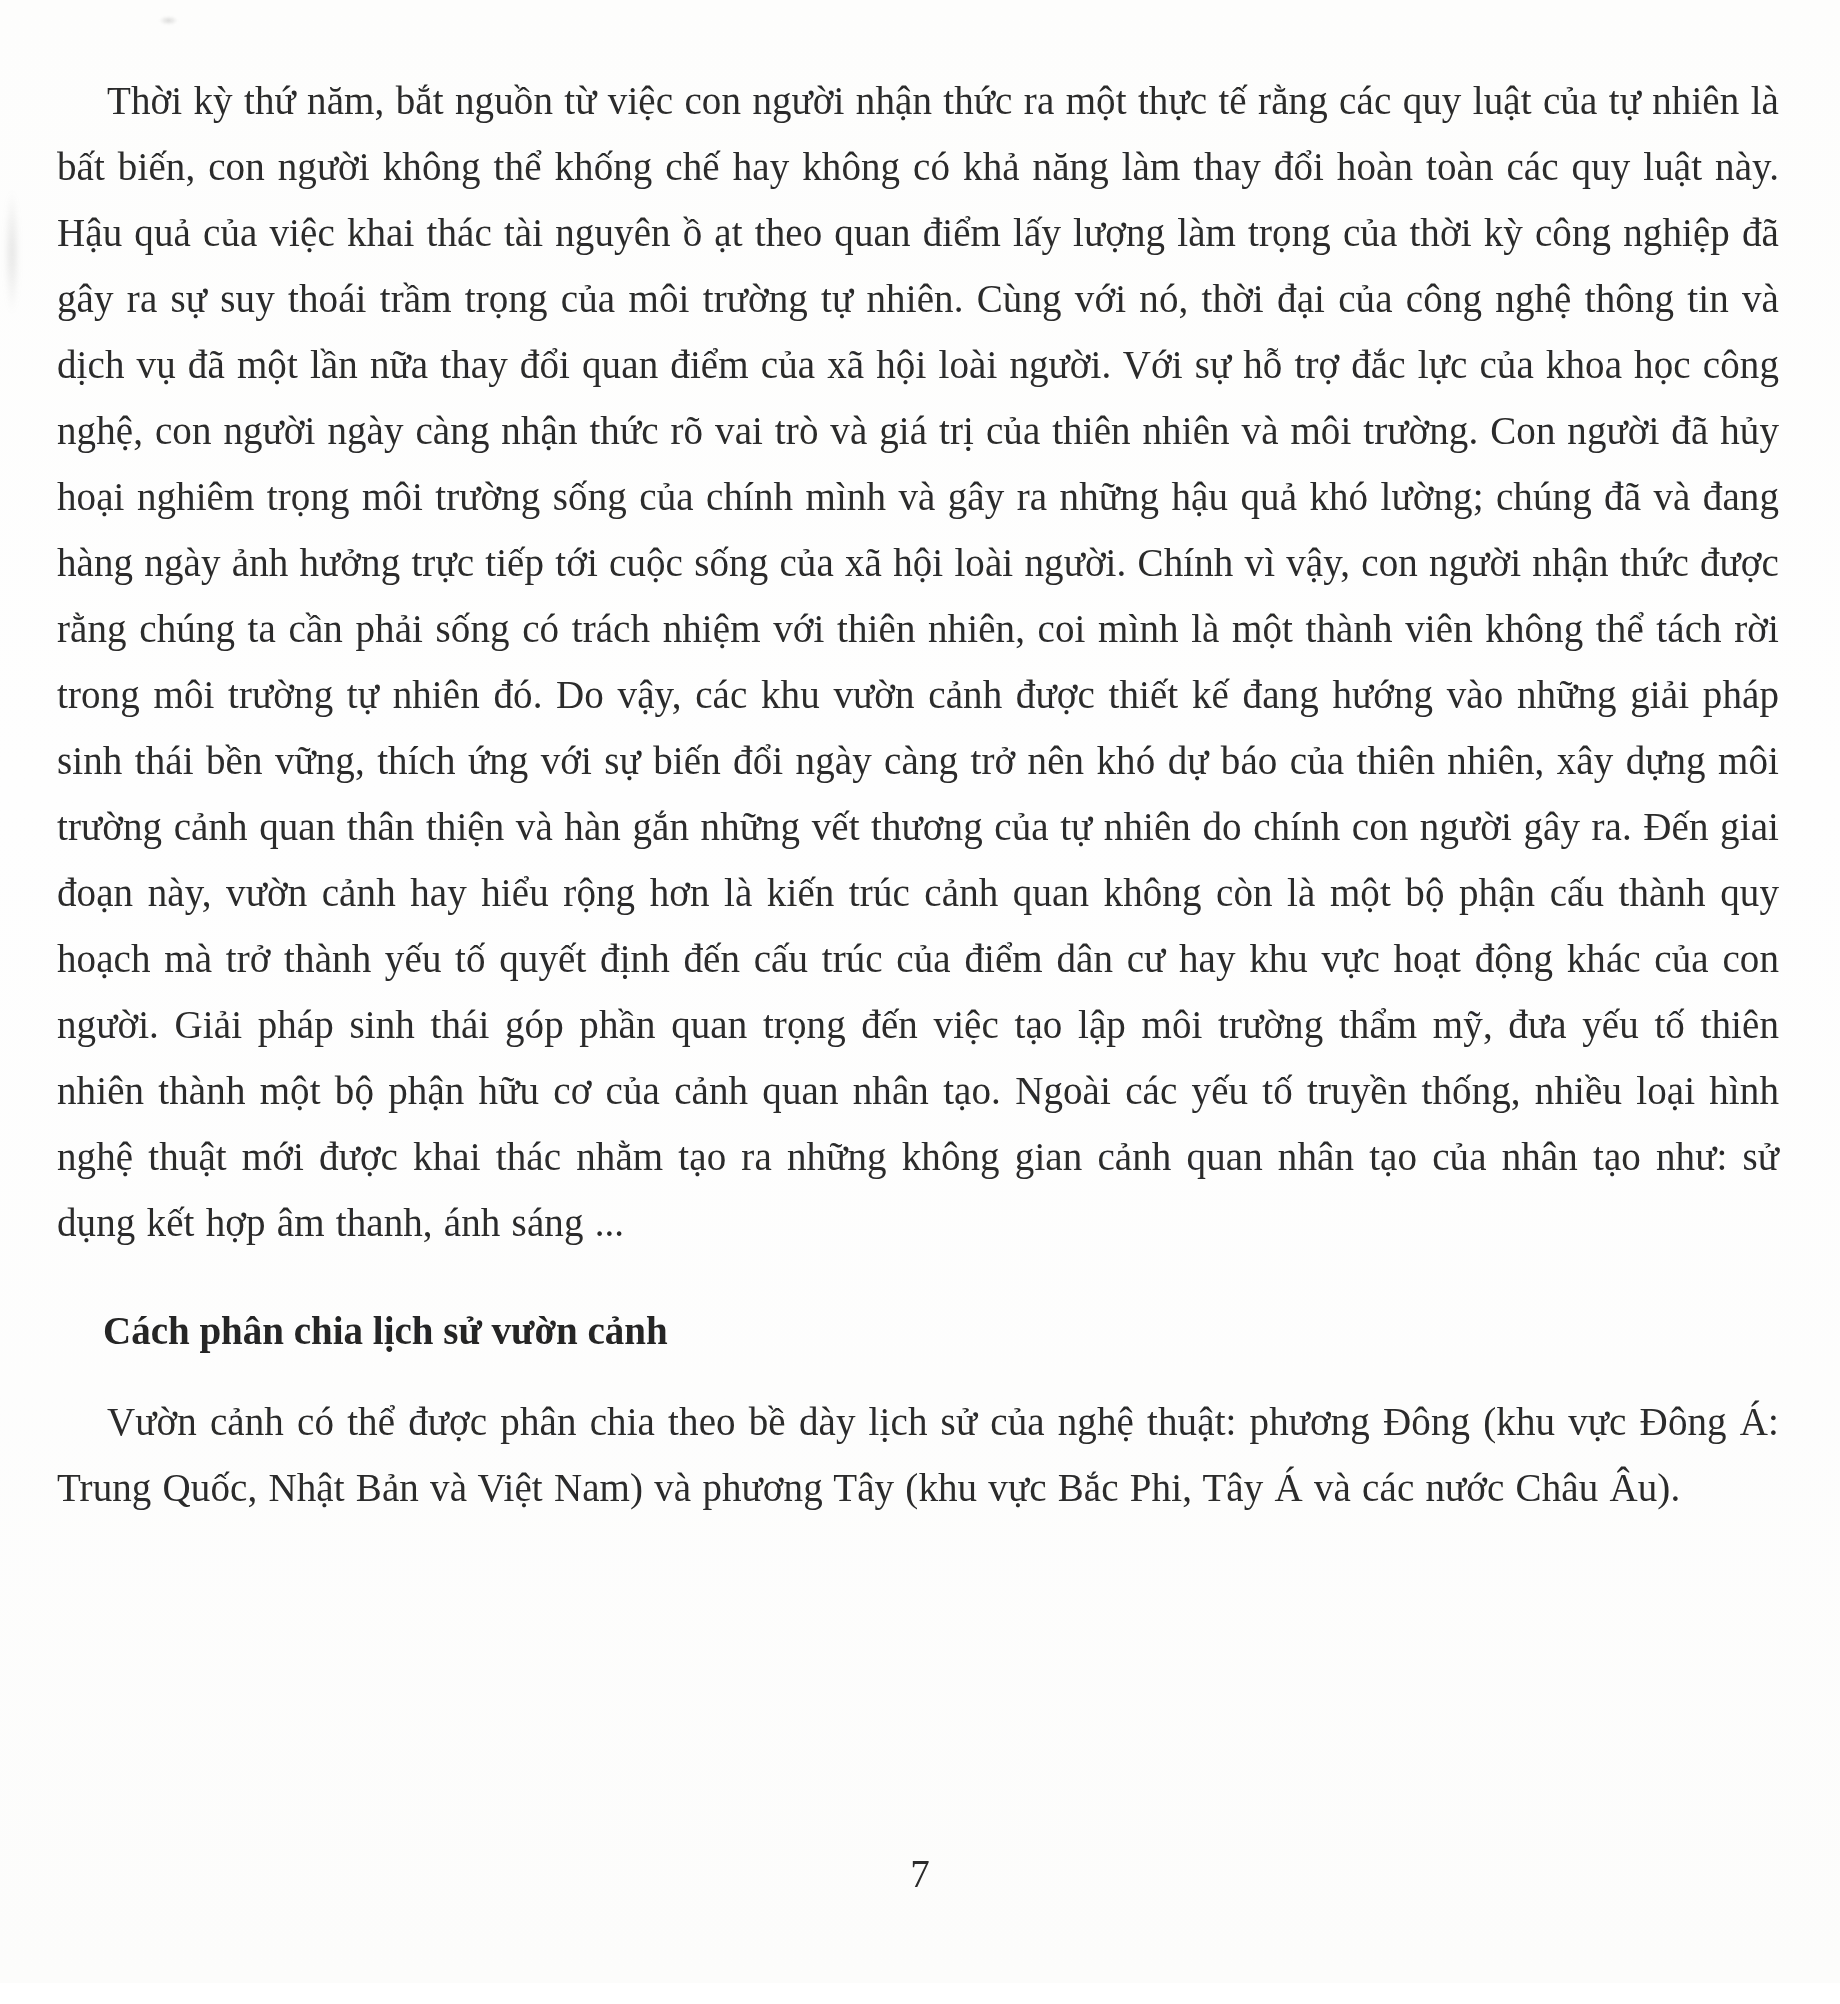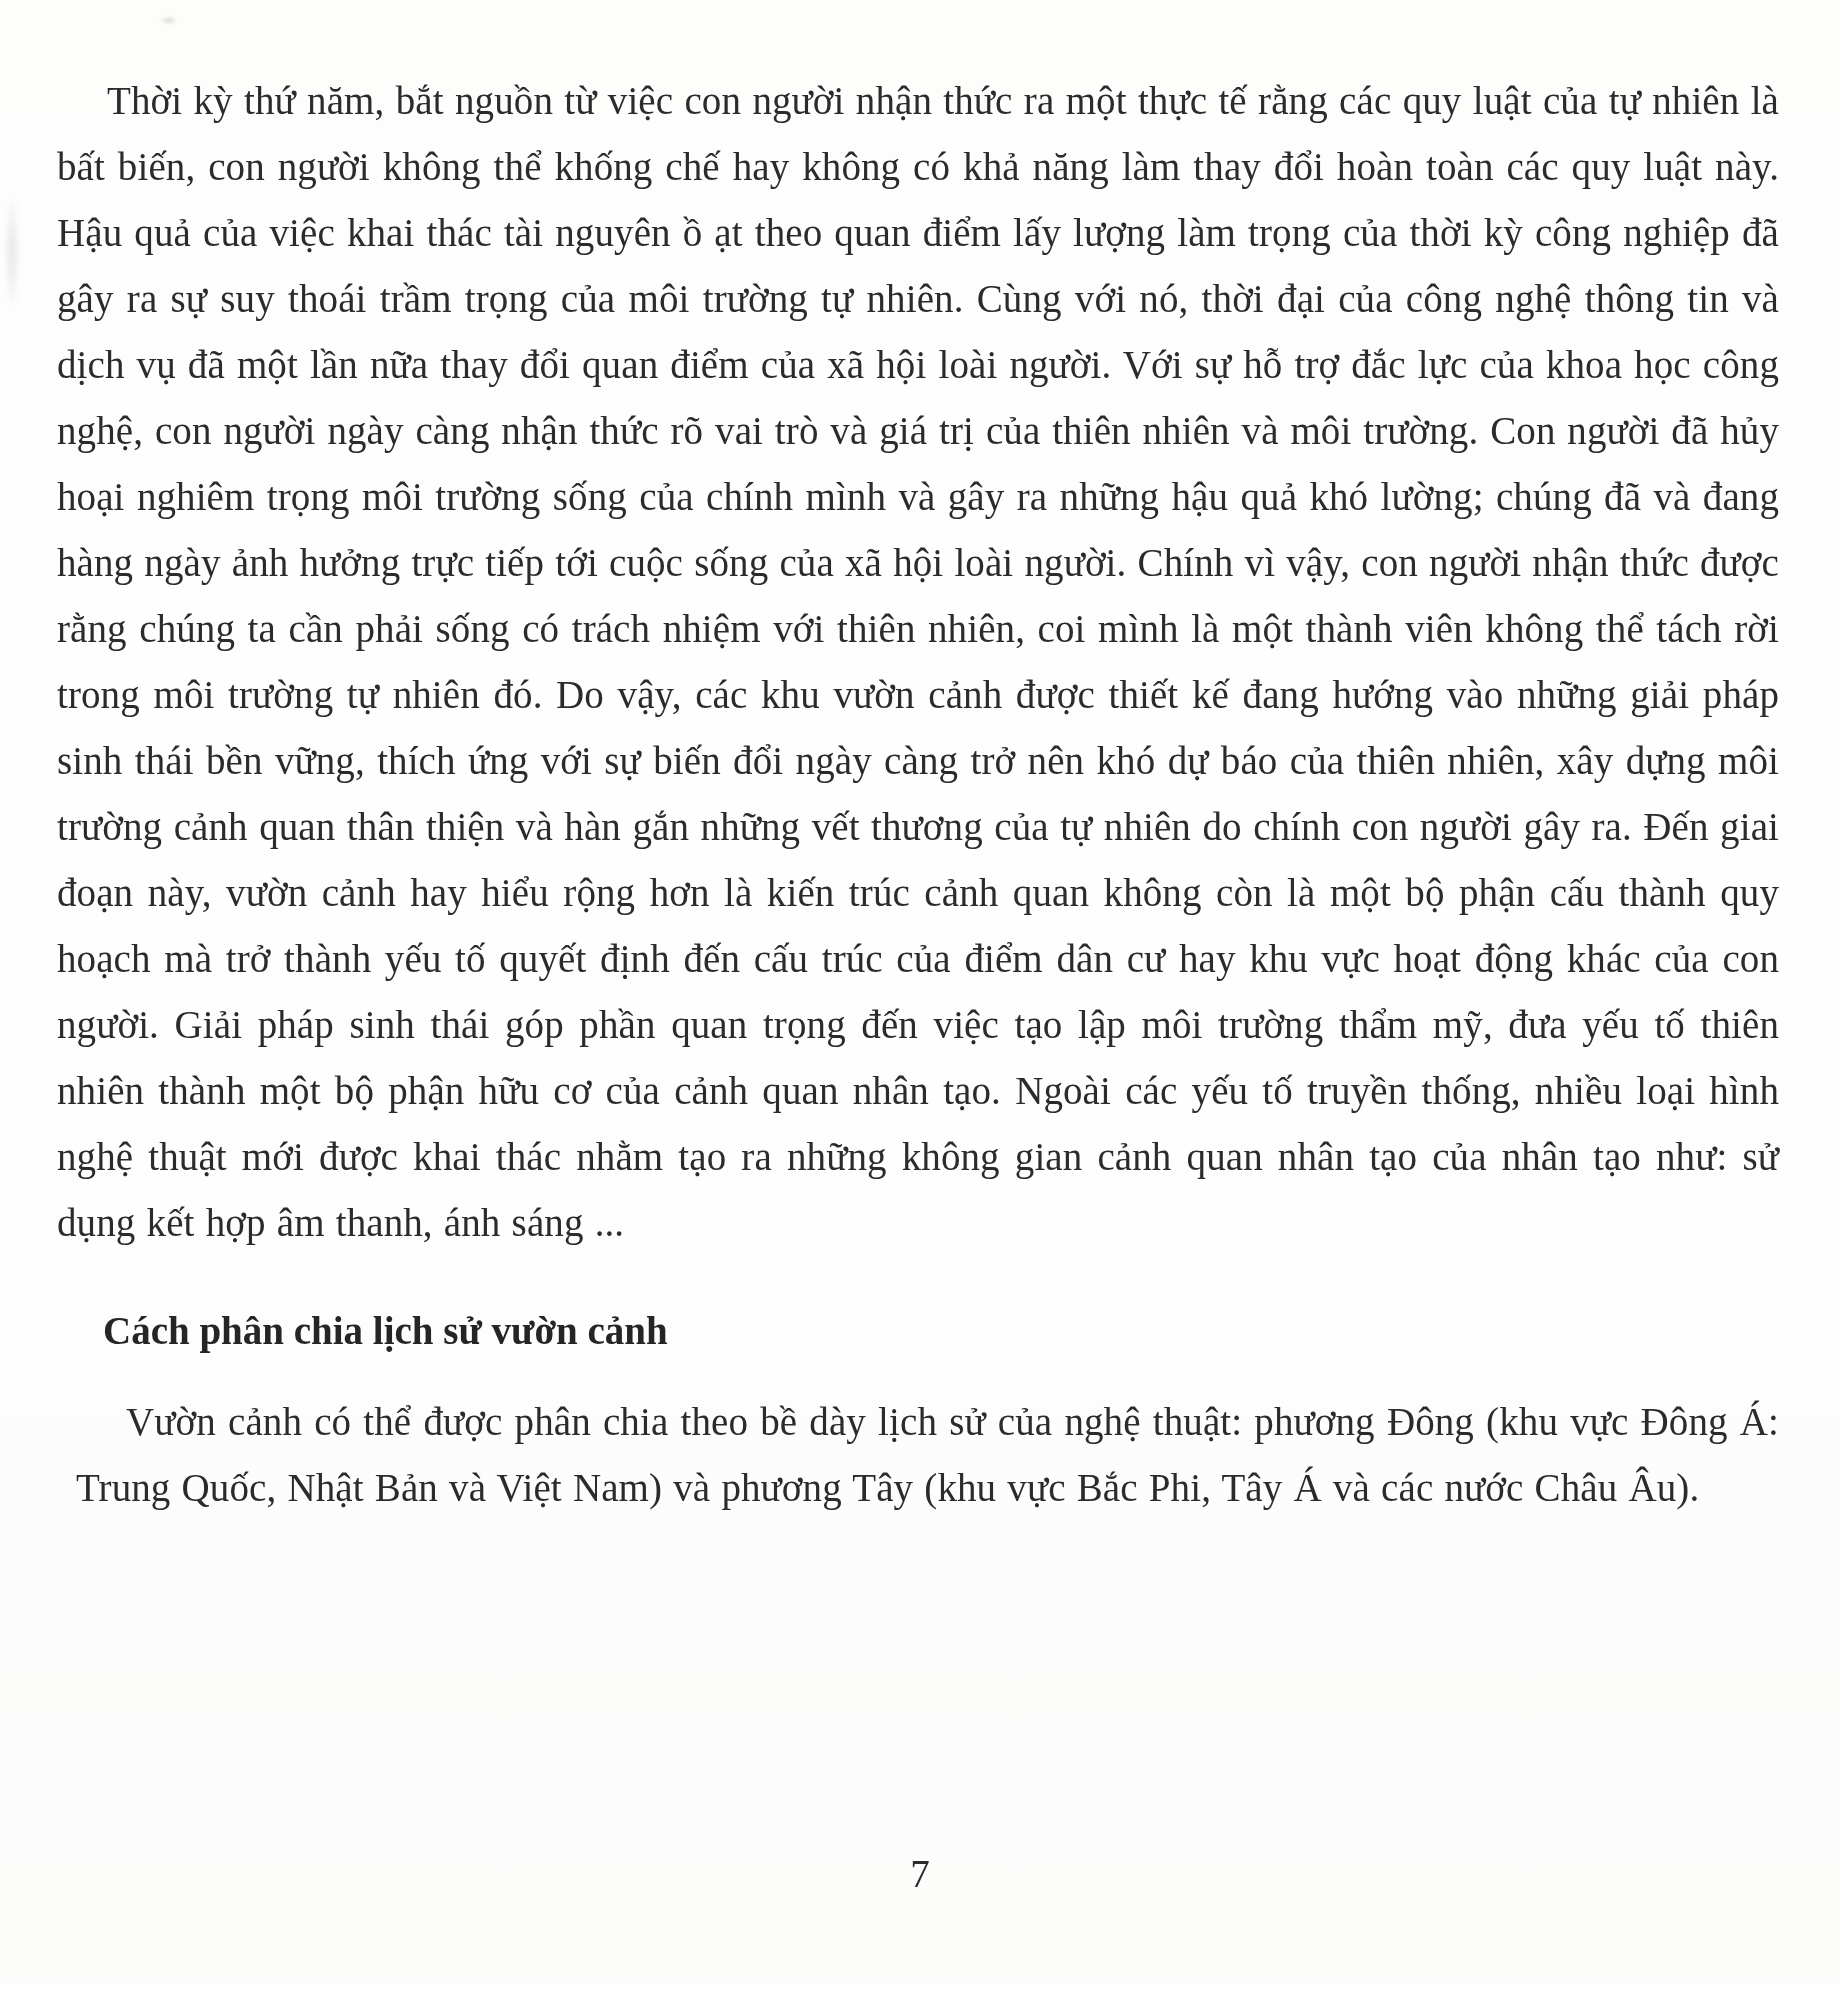--- a/index.html
+++ b/index.html
@@ -47,21 +47,20 @@
   .sub-heading {
     margin: 29px 0 0 50px;
     font-size: 39px;
     line-height: 66px;
     font-weight: bold;
     font-style: italic;
     color: #252525;
   }
   .para-after-heading {
     margin-top: 25px;
-    margin-left: 19px;
   }
   .page-number {
     position: absolute;
     left: 0;
     bottom: 87px;
     width: 100%;
     text-align: center;
     font-size: 39px;
     color: #2b2b2b;
   }

